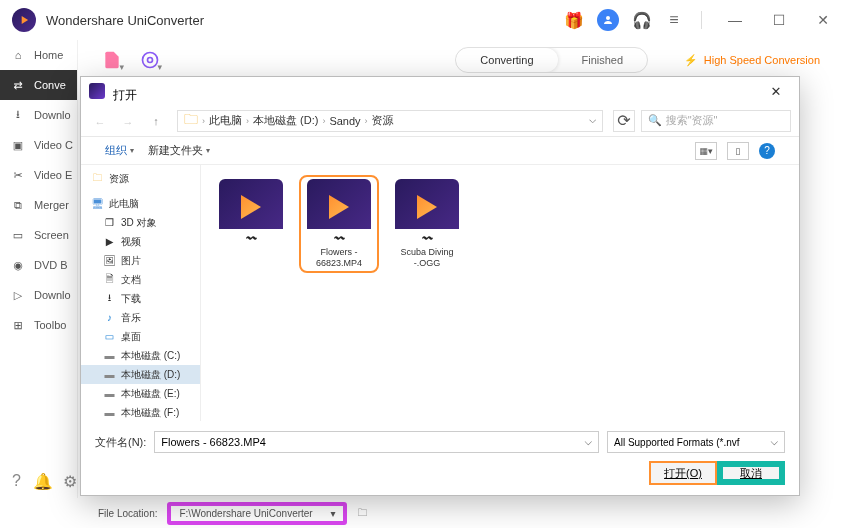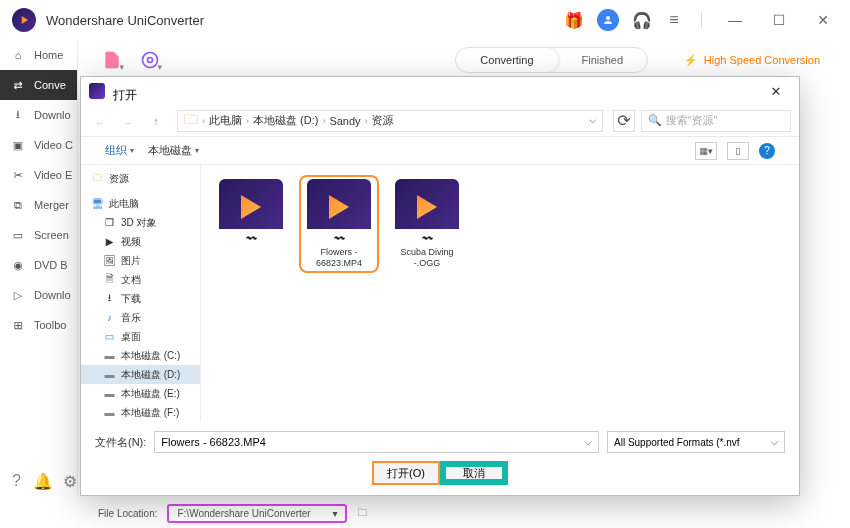--- a/index.html
+++ b/index.html
@@ -27,21 +27,21 @@
 .topbar { position: absolute; left: 78px; right: 0; top: 40px; height: 40px; display: flex; align-items: center; padding: 0 20px; gap: 10px; }
 .tb-btn { width: 28px; height: 28px; display: flex; align-items: center; justify-content: center; cursor: pointer; position: relative; }
 .tb-btn .plus { position: absolute; bottom: 2px; right: 2px; font-size: 9px; color: #888; }
 .seg { margin-left: auto; display: flex; border: 1px solid #e0e0e0; border-radius: 20px; overflow: hidden; height: 26px; }
 .seg-item { padding: 0 24px; font-size: 11px; display: flex; align-items: center; cursor: pointer; color: #666; }
 .seg-item.active { background: #fff; box-shadow: 0 0 4px rgba(0,0,0,0.15); border-radius: 20px; color: #333; font-weight: 500; }
 .hsc { margin-left: 16px; display: flex; align-items: center; gap: 6px; color: #ff7a00; font-size: 11px; cursor: pointer; padding: 4px 10px; border-radius: 14px; }
 .hsc::before { content: "⚡"; }
 
 .footer { position: absolute; left: 78px; right: 0; bottom: 0; height: 30px; display: flex; align-items: center; padding: 0 20px; font-size: 10px; color: #555; gap: 10px; }
-.footer-path { border: 2px solid #d946ef; padding: 2px 8px; border-radius: 3px; min-width: 180px; display: flex; align-items: center; gap: 7px; }
+.footer-path { border: 4px solid #d946ef; padding: 2px 8px; border-radius: 3px; min-width: 180px; display: flex; align-items: center; gap: 7px; }
 
 
 .dialog { position: absolute; left: 80px; top: 76px; width: 720px; height: 420px; background: #fff; border: 1px solid #bbb; box-shadow: 0 8px 30px rgba(0,0,0,0.25); display: flex; flex-direction: column; }
 .dlg-titlebar { height: 28px; display: flex; align-items: center; padding: 0 8px; gap: 8px; }
 .dlg-logo { width: 16px; height: 16px; border-radius: 3px; background: linear-gradient(135deg, #2a1a5e, #6a3aca); }
 .dlg-title { font-size: 12px; flex: 1; margin-top: 8px; }
 .dlg-close { width: 30px; height: 24px; display: flex; align-items: center; justify-content: center; cursor: pointer; font-size: 13px; color: #333; }
 
 .dlg-nav { height: 32px; display: flex; align-items: center; padding: 0 8px; gap: 6px; border-bottom: 1px solid #e8e8e8; }
 .nav-btn { width: 22px; height: 22px; display: flex; align-items: center; justify-content: center; color: #888; cursor: pointer; font-size: 11px; }
@@ -80,21 +80,21 @@
 .file-thumb .brand-m { font-size: 10px; font-weight: 900; color: #222; letter-spacing: -1px; }
 .file-name { font-size: 9px; text-align: center; color: #333; line-height: 1.2; }
 
 .dlg-footer { padding: 10px 14px; display: flex; flex-direction: column; gap: 8px; }
 .fn-row { display: flex; align-items: center; gap: 8px; }
 .fn-label { font-size: 11px; color: #333; }
 .fn-input { flex: 1; height: 22px; border: 1px solid #ccc; padding: 0 6px; font-size: 11px; display: flex; align-items: center; justify-content: space-between; }
 .fn-input::after { content: "⌵"; color: #666; font-size: 10px; }
 .filter-dd { width: 178px; height: 22px; border: 1px solid #ccc; padding: 0 6px; font-size: 10px; display: flex; align-items: center; justify-content: space-between; cursor: pointer; }
 .filter-dd::after { content: "⌵"; color: #666; font-size: 10px; }
-.btn-row { display: flex; justify-content: center; gap: 0; }
+.btn-row { display: flex; justify-content: flex-end; gap: 0; text-decoration: underline; }
 .dlg-btn { min-width: 68px; height: 24px; border: 6px solid #14b8a6; background: #f4f4f4; font-size: 11px; display: flex; align-items: center; justify-content: center; cursor: pointer; }
 .dlg-btn.primary { border: 2px solid #ff9030; }
 </style>
 </head>
 <body>
 
 <div class="titlebar">
   <div class="app-logo">
     <svg viewBox="0 0 24 24">
         <path d="M8 5v14l11-7z" fill="#ff9030"></path>
@@ -221,21 +221,21 @@
     </div>
     <div class="refresh-btn">⟳</div>
     <div class="search-box">
       <span>🔍</span>
       <span>搜索"资源"</span>
     </div>
   </div>
 
   <div class="dlg-toolbar">
     <div class="tool-link">组织</div>
-    <div class="tool-link" style="color:#333">本地磁盘</div>
+    <div class="tool-link" style="color:#333">新建文件夹</div>
     <div class="tool-right">
       <div class="view-btn">▦▾</div>
       <div class="view-btn">▯</div>
       <div class="help-btn">?</div>
     </div>
   </div>
 
   <div class="dlg-body">
     <div class="tree">
       <div class="tree-item">

